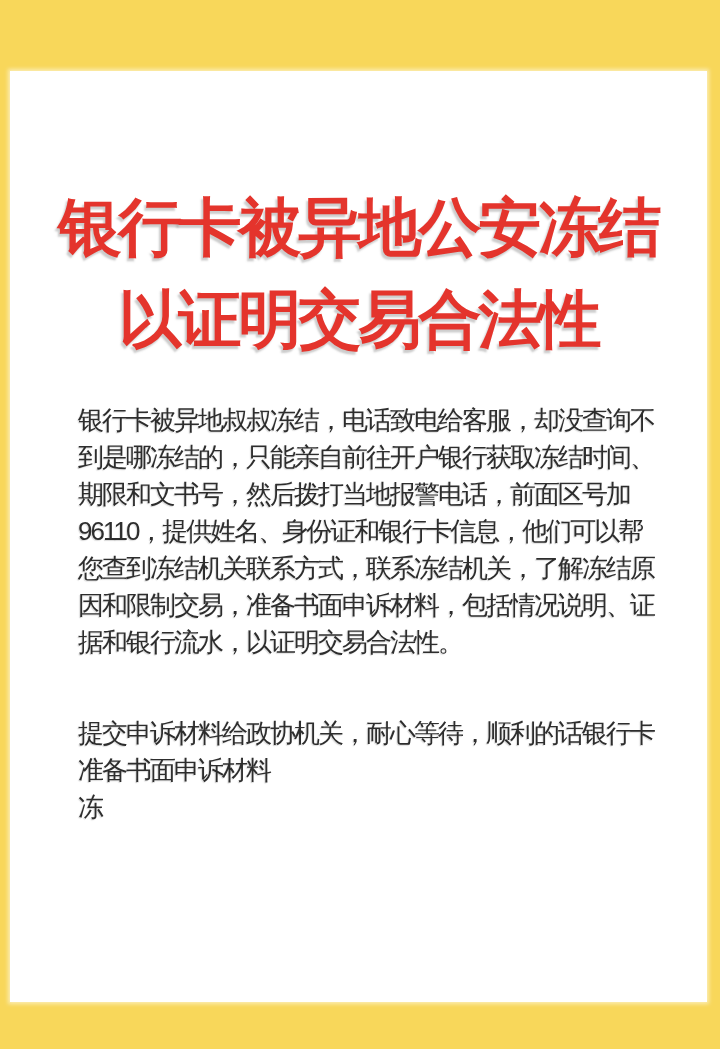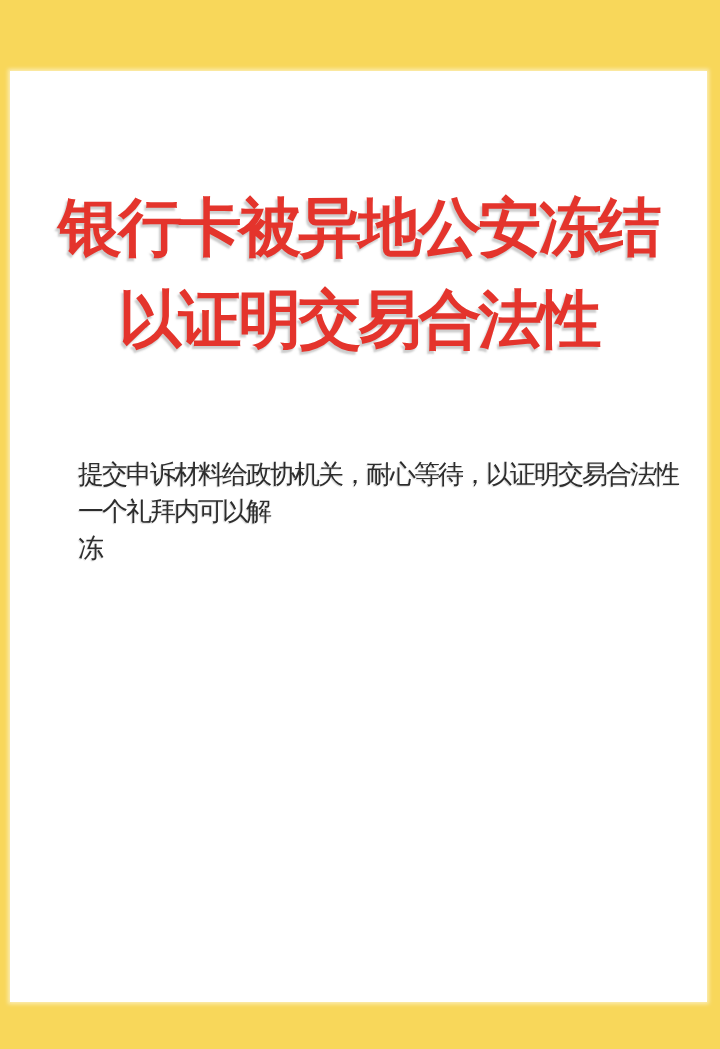--- a/index.html
+++ b/index.html
@@ -62,21 +62,30 @@
 
 <div class="page">
   <div class="card">
 
     <h1 class="title">
       <div class="title-line">银行卡被异地公安冻结</div>
       <div class="title-line">以证明交易合法性</div>
     </h1>
 
     <div class="body-text">
+      <div class="para para-1">
+        <div class="line">银行卡被异地叔叔冻结，电话致电给客服，却没查询不</div>
+        <div class="line">到是哪冻结的，只能亲自前往开户银行获取冻结时间、</div>
+        <div class="line">期限和文书号，然后拨打当地报警电话，前面区号加</div>
+        <div class="line">96110，提供姓名、身份证和银行卡信息，他们可以帮</div>
+        <div class="line">您查到冻结机关联系方式，联系冻结机关，了解冻结原</div>
+        <div class="line">因和限制交易，准备书面申诉材料，包括情况说明、证</div>
+        <div class="line">据和银行流水，以证明交易合法性。</div>
+      </div>
       <div class="para para-2">
-        <div class="line">提交申诉材料给政协机关，耐心等待，以证明交易合法性</div>
-        <div class="line">一个礼拜内可以解</div>
+        <div class="line">提交申诉材料给政协机关，耐心等待，顺利的话银行卡</div>
+        <div class="line">准备书面申诉材料</div>
         <div class="line">冻</div>
       </div>
     </div>
 
   </div>
 </div>
 
 </body></html>

